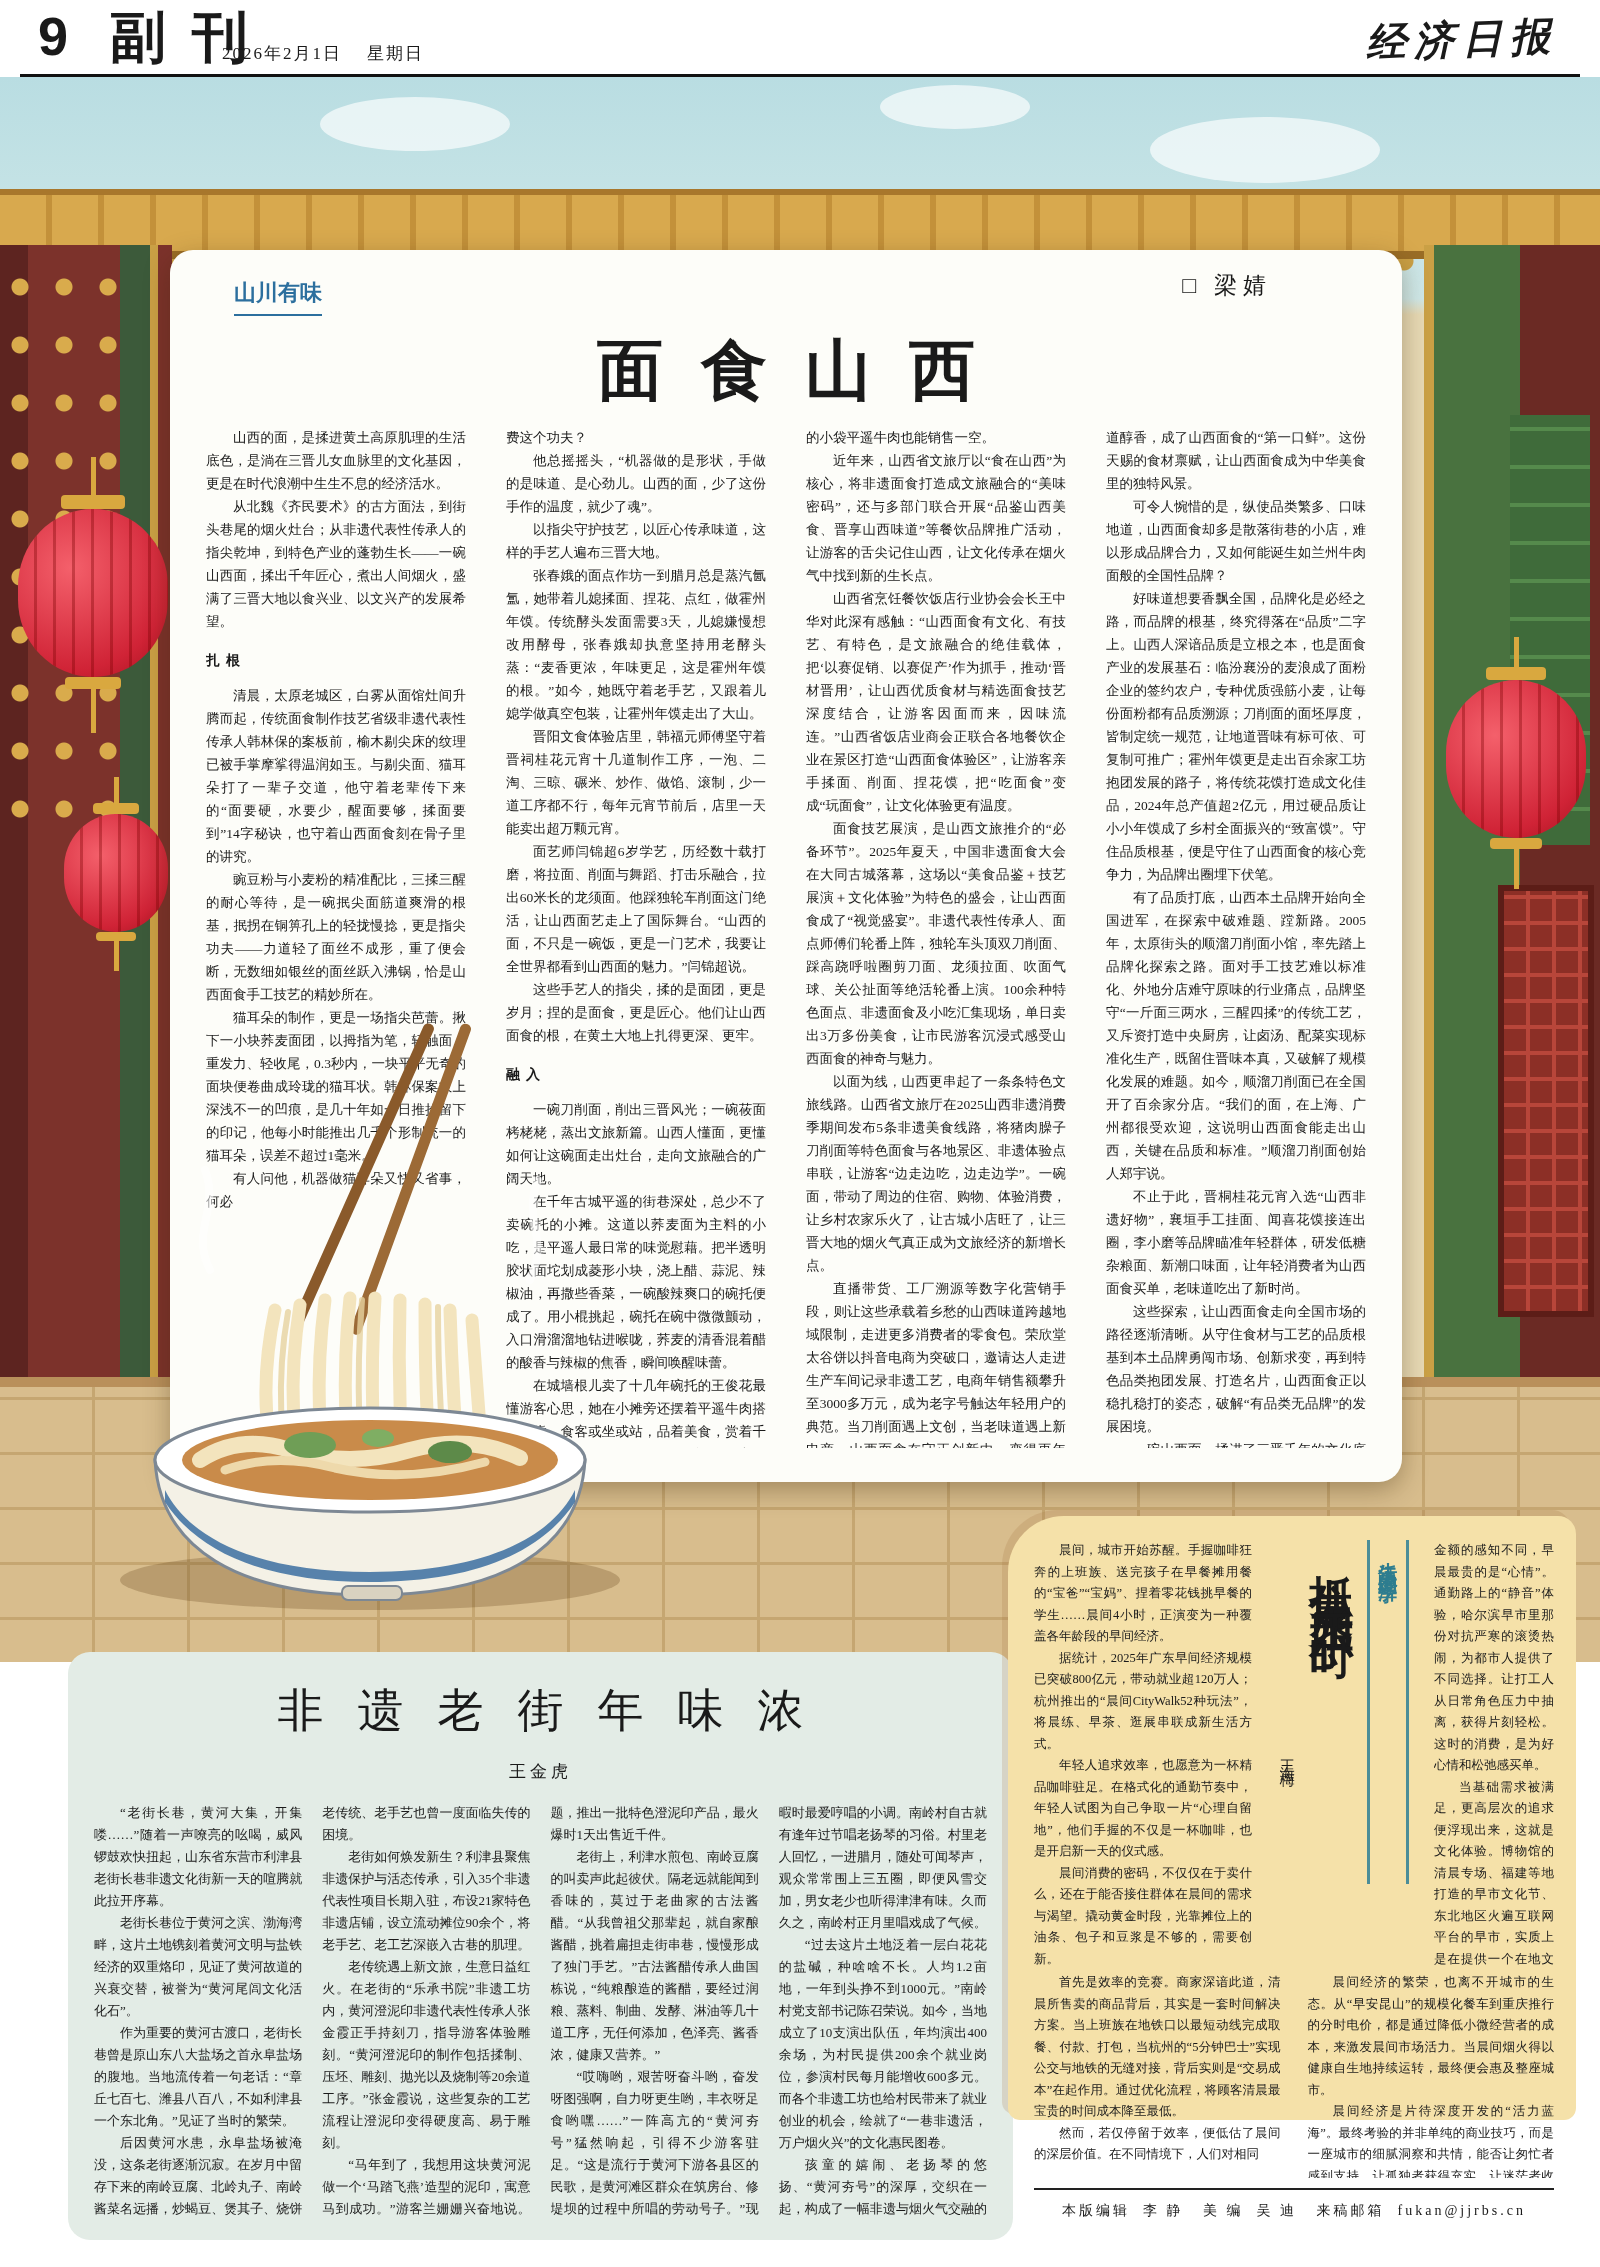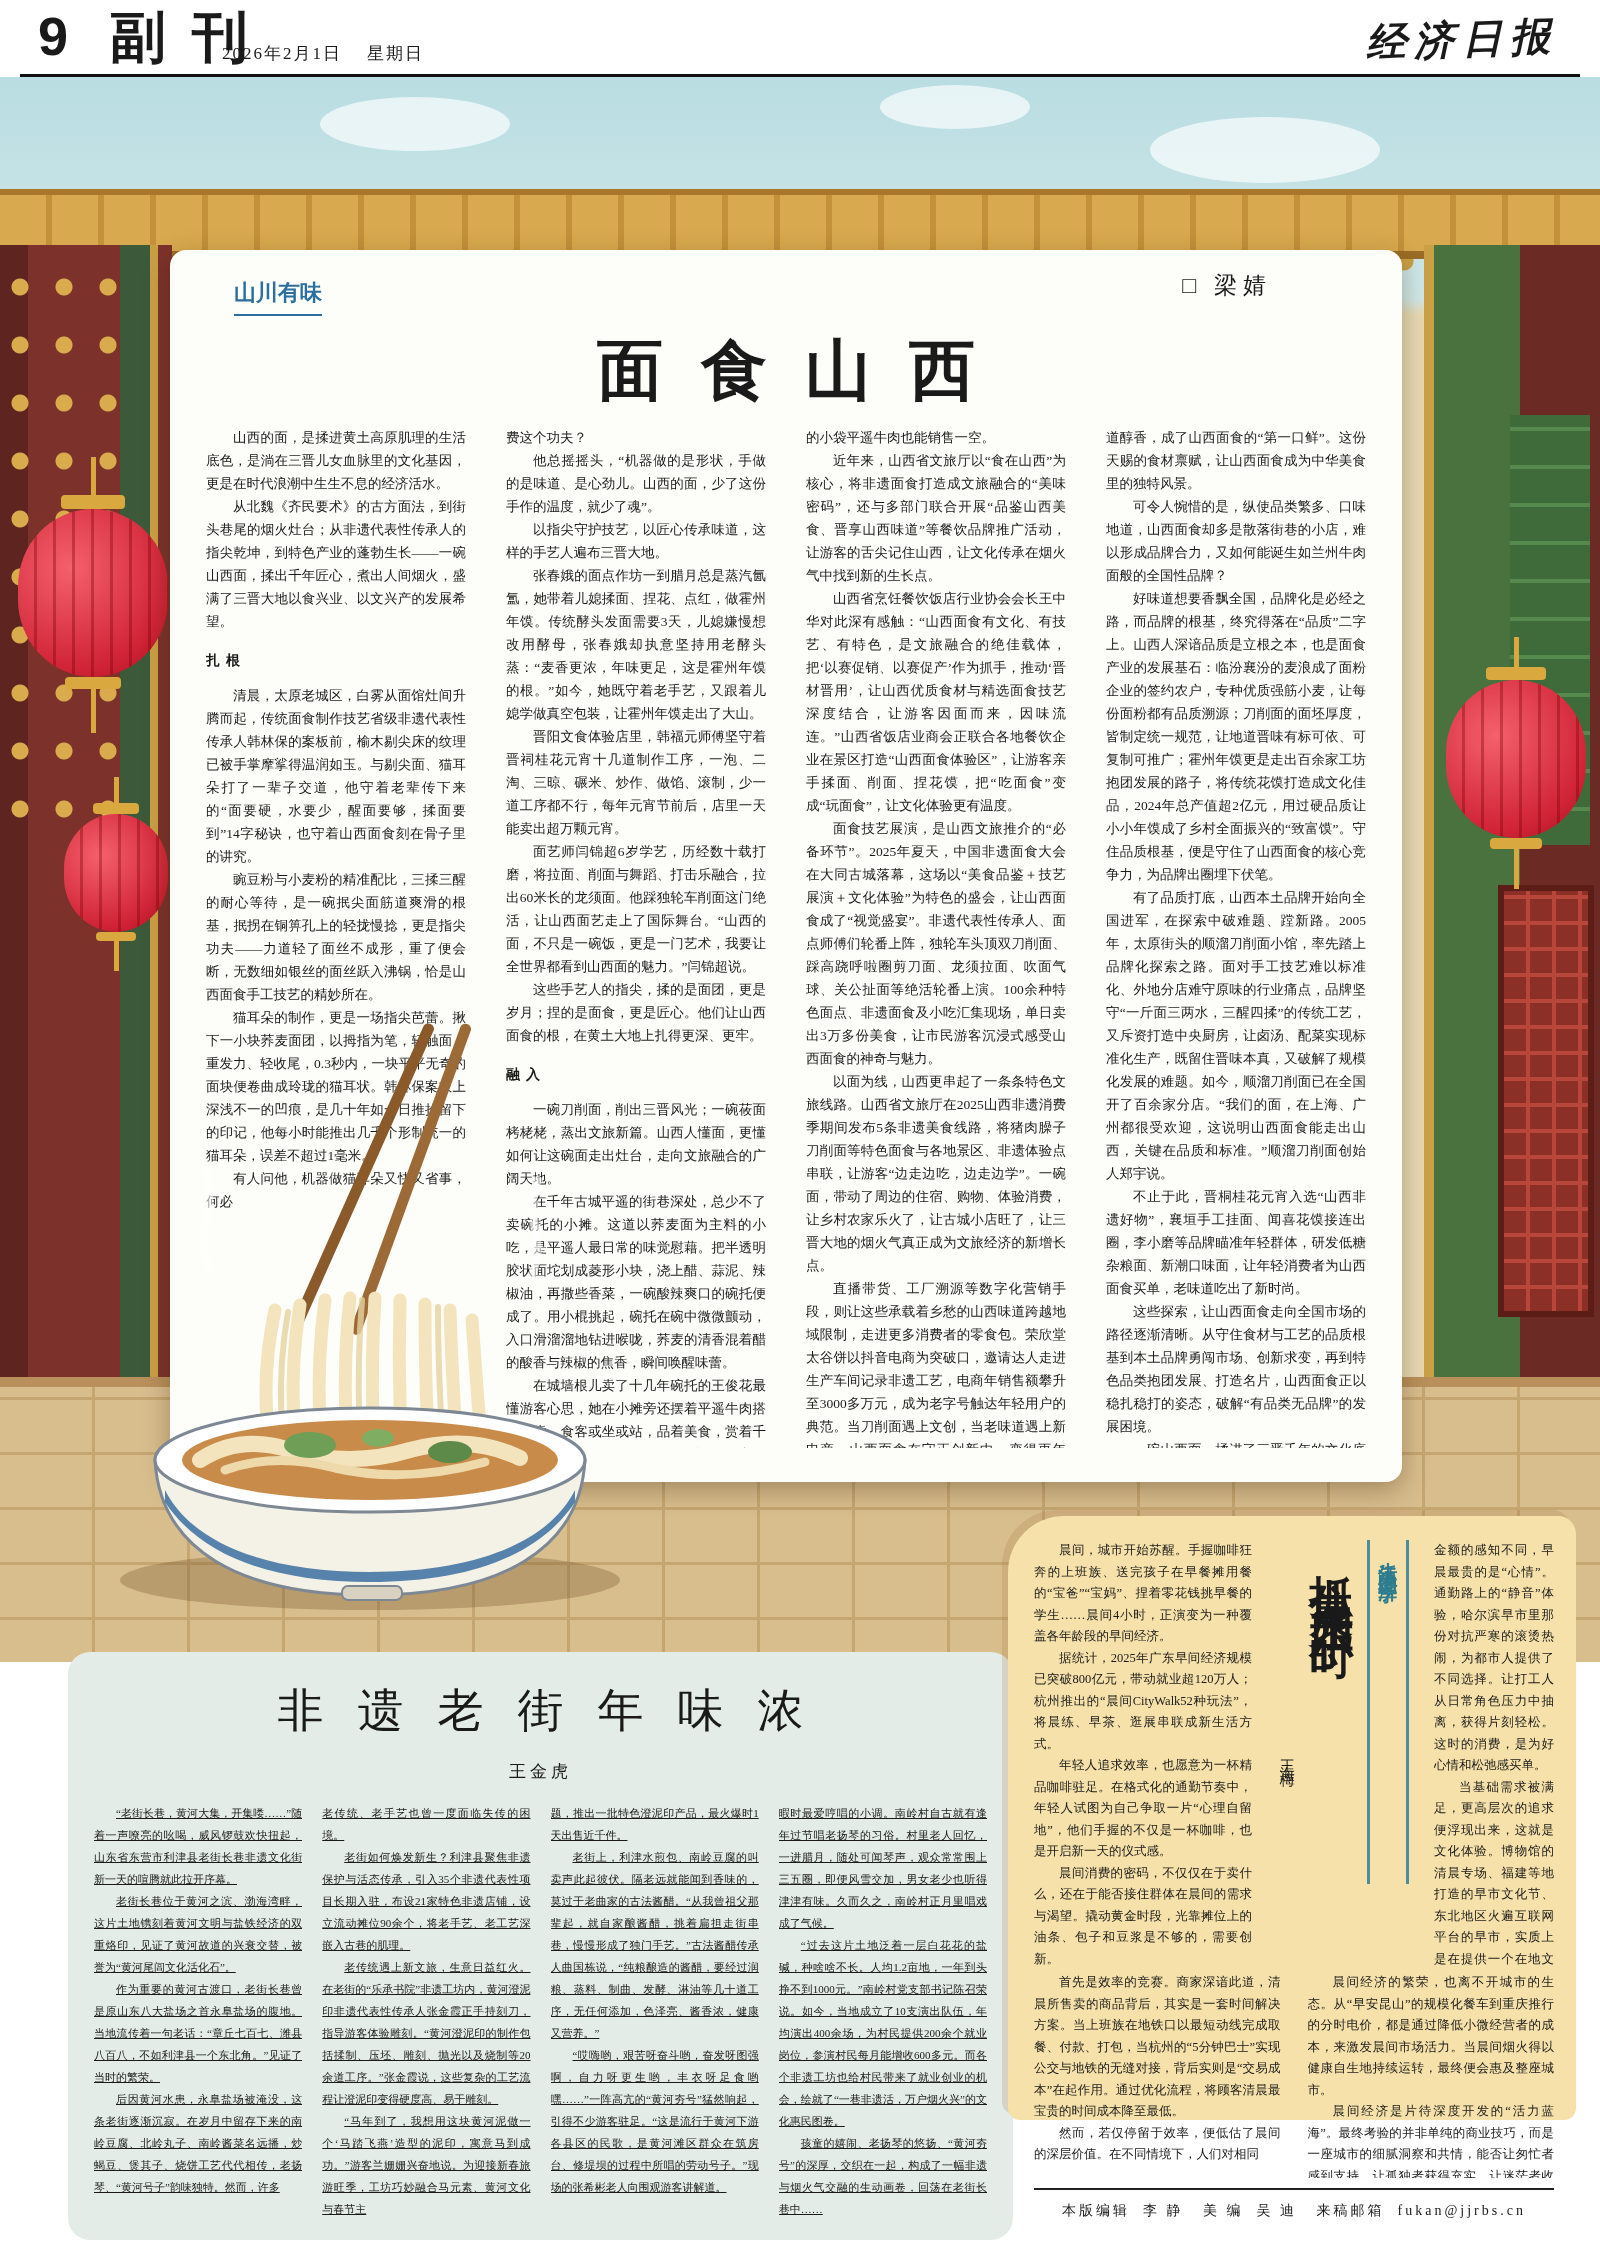--- a/index.html
+++ b/index.html
@@ -49,21 +49,21 @@
   .lantern .body{position:relative;background:radial-gradient(circle at 35% 35%,#f4606b,#d02336 70%,#a5121f);
         border-radius:50% / 46%;
         background-blend-mode:normal;}
   .lantern .body:before{content:"";position:absolute;inset:0;border-radius:50%/46%;
         background:repeating-linear-gradient(90deg,transparent 0 16px,rgba(120,0,0,.35) 16px 19px);}
   .lantern .cap,.lantern .base{background:#d9a83f;border-radius:4px;margin:0 auto;}
   .lantern .tassel{width:5px;background:#d9a83f;margin:0 auto;}
 
   
   .paper{position:absolute;left:170px;top:250px;width:1232px;height:1232px;background:#fdfdf9;
-         border-radius:16px;box-shadow:0 8px 26px rgba(60,40,10,.35);z-index:10;}
+         border-radius:23px;box-shadow:0 8px 26px rgba(60,40,10,.35);z-index:10;}
   .kicker{position:absolute;left:64px;top:28px;font-family:"Liberation Sans","DejaVu Sans",sans-serif;
           font-weight:bold;font-size:22px;color:#2c6f9e;padding-bottom:6px;border-bottom:2px solid #2c6f9e;}
   .main-author{position:absolute;right:130px;top:20px;font-size:23px;letter-spacing:6px;}
   .main-title{position:absolute;left:0;top:76px;width:100%;text-align:center;
           font-family:"Liberation Sans","DejaVu Sans",sans-serif;font-weight:bold;
           font-size:66px;letter-spacing:38px;text-indent:38px;}
   .cols{position:absolute;left:36px;top:176px;width:1160px;height:1022px;display:flex;gap:40px;overflow:hidden;}
   .col{flex:1 1 0;overflow:hidden;font-size:13.5px;line-height:23px;text-align:justify;}
   .para{margin:0;text-indent:2em;}
   .para.cont{text-indent:0;}
@@ -74,21 +74,21 @@
   .bowl-wrap{position:absolute;left:60px;top:1020px;width:620px;height:600px;z-index:20;}
 
   
   .street{position:absolute;left:68px;top:1652px;width:945px;height:588px;background:#e3ece6;
           border-radius:22px;padding:0;z-index:15;}
   .street-title{position:absolute;left:0;top:28px;width:100%;text-align:center;
           font-family:"Liberation Sans","DejaVu Sans",sans-serif;font-weight:normal;
           font-size:46px;letter-spacing:34px;text-indent:34px;}
   .street-author{position:absolute;left:0;top:108px;width:100%;text-align:center;font-size:17px;letter-spacing:4px;}
   .street-cols{position:absolute;left:26px;top:150px;width:893px;height:418px;display:flex;gap:20px;overflow:hidden;}
-  .street-cols .col{font-size:11px;line-height:22px;text-decoration:underline;}
+  .street-cols .col{font-size:13px;line-height:22px;}
 
   
   .econ{position:absolute;left:1008px;top:1516px;width:568px;height:604px;background:#f5e1a9;
         border-radius:56px 18px 12px 12px;box-shadow:-6px -6px 0 #a4713f33;z-index:16;
         padding:0;}
   .econ-inner{position:absolute;inset:24px 22px 16px 26px;}
   .econ-row1{display:flex;height:432px;overflow:hidden;}
   .econ-colA{width:218px;font-size:12.5px;line-height:21.5px;text-align:justify;overflow:hidden;}
   .econ-cluster{width:182px;display:flex;justify-content:center;gap:10px;}
   .econ-author{writing-mode:vertical-rl;font-size:15px;letter-spacing:6px;margin-top:208px;height:180px;}

